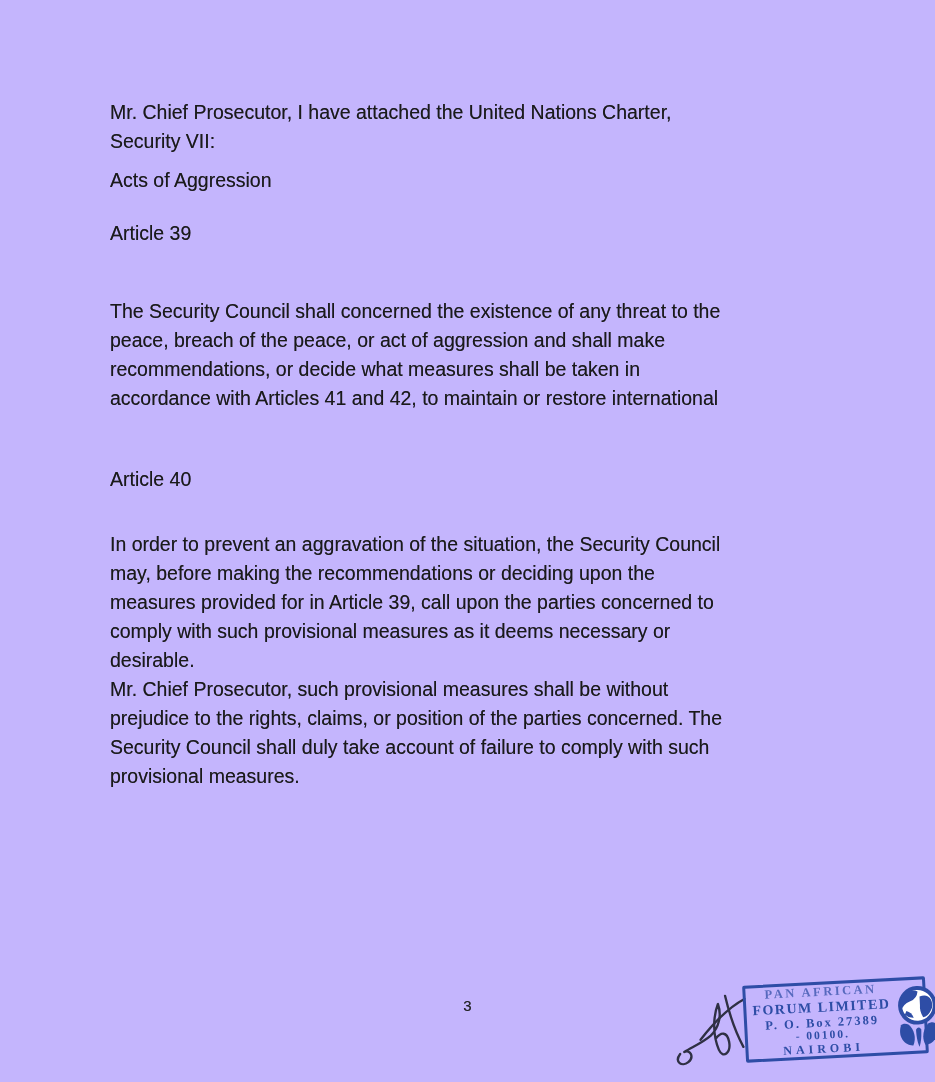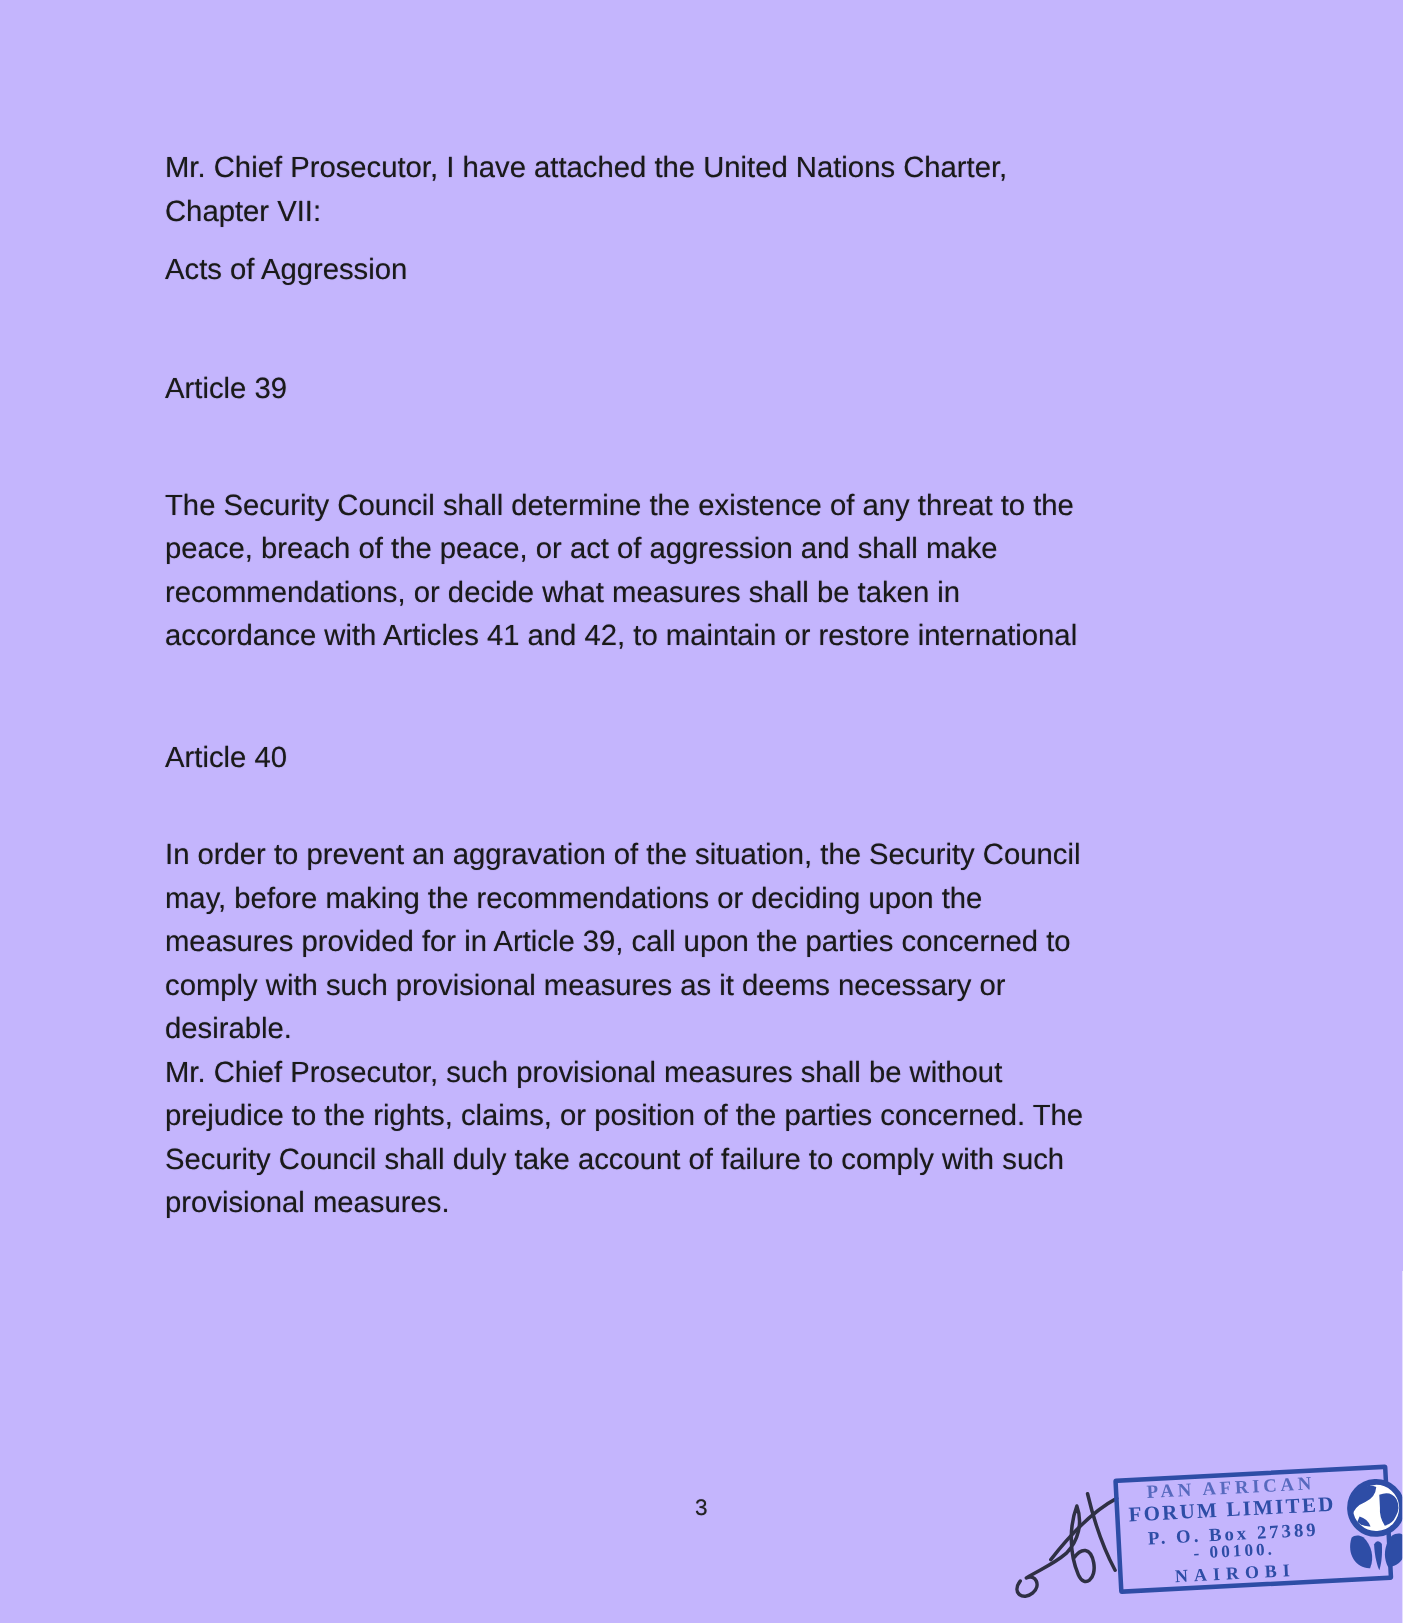--- a/index.html
+++ b/index.html
@@ -17,21 +17,21 @@
   }
   .para, .heading {
     font-size:19.5px;
     line-height:29px;
     color:#1a1a1a;
     text-shadow:0 0 0.6px rgba(20,20,20,0.55);
   }
   .line { white-space:pre; }
   .m-intro   { margin-top:98px; }
   .m-chapter { margin-top:10px; }
-  .m-h39     { margin-top:50px; }
+  .m-h39     { margin-top:24px; }
   .m-p39     { margin-top:49px; }
   .m-h40     { margin-top:52px; }
   .m-p40     { margin-top:36px; }
   .m-close   { }
   .page-number {
     position:absolute; left:0; top:997px; width:935px;
     text-align:center; font-size:15px; color:#222;
     text-shadow:0 0 0.5px rgba(20,20,20,0.5);
   }
   .stamp {
@@ -61,31 +61,31 @@
 </style>
 </head>
 <body>
 
 <div class="page">
 
   <div class="content">
 
     <div class="para m-intro">
       <div class="line">Mr. Chief Prosecutor, I have attached the United Nations Charter,</div>
-      <div class="line">Chapter VII:</div>
+      <div class="line">Security VII:</div>
     </div>
 
     <div class="para m-chapter">
       <div class="line">Acts of Aggression</div>
     </div>
 
     <div class="heading m-h39">Article 39</div>
 
     <div class="para m-p39">
-      <div class="line">The Security Council shall determine the existence of any threat to the</div>
+      <div class="line">The Security Council shall concerned the existence of any threat to the</div>
       <div class="line">peace, breach of the peace, or act of aggression and shall make</div>
       <div class="line">recommendations, or decide what measures shall be taken in</div>
       <div class="line">accordance with Articles 41 and 42, to maintain or restore international</div>
     </div>
 
     <div class="heading m-h40">Article 40</div>
 
     <div class="para m-p40">
       <div class="line">In order to prevent an aggravation of the situation, the Security Council</div>
       <div class="line">may, before making the recommendations or deciding upon the</div>

